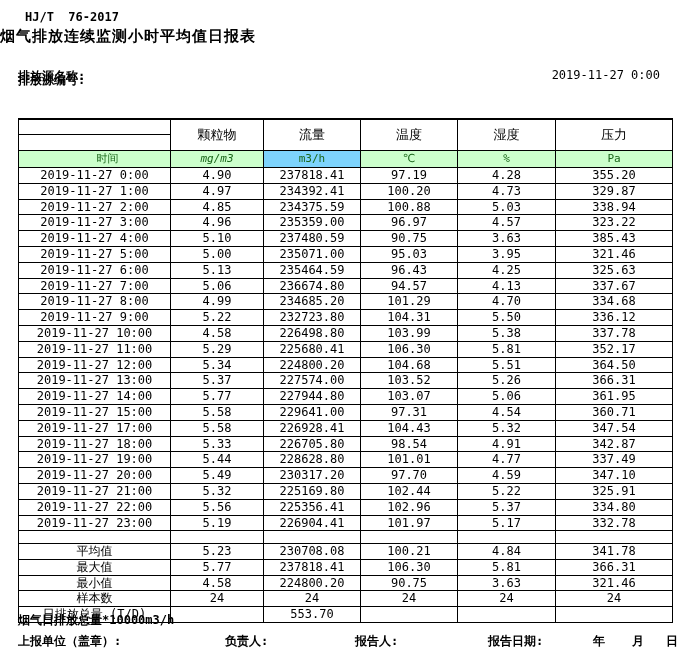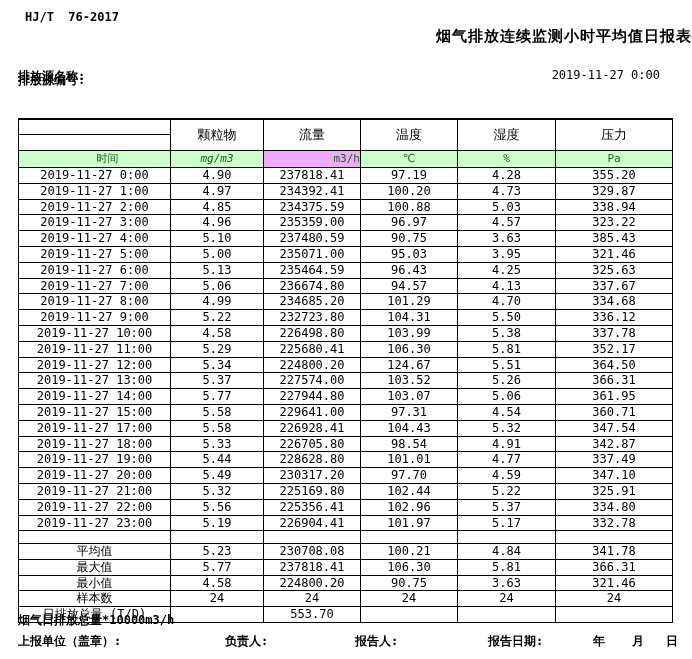--- a/index.html
+++ b/index.html
@@ -9,21 +9,21 @@
     font-size:12px; color:#000;
   }
   .page { position:relative; width:692px; height:659px; background:#fff; overflow:hidden; }
 
   .std {
     position:absolute; left:25px; top:10px;
     font-weight:bold; font-size:12px; white-space:pre;
   }
   .title {
     position:absolute; left:0; top:27px; width:692px;
-    text-align:right; font-weight:bold; font-size:15px; letter-spacing:1px;
+    text-align:left; font-weight:bold; font-size:15px; letter-spacing:1px;
   }
   .src-name { position:absolute; left:18px; top:68px; font-weight:bold; }
   .src-id   { position:absolute; left:18px; top:72px; font-weight:bold; }
   .dt       { position:absolute; right:32px; top:68px; font-size:12px; }
 
   table.report {
     position:absolute; left:18px; top:118px; width:580px;
     border-collapse:collapse; table-layout:fixed;
     border:1px solid #000; border-top:2px solid #000;
   }
@@ -85,21 +85,21 @@
         </th>
         <th>颗粒物</th>
         <th>流量</th>
         <th>温度</th>
         <th>湿度</th>
         <th>压力</th>
       </tr>
       <tr class="unit-row">
         <th style="background: rgb(204, 255, 204); color: rgb(26, 102, 26); padding-left: 26px;">时间</th>
         <th style="background: rgb(204, 255, 204); color: rgb(26, 102, 26); font-style: italic;">mg/m3</th>
-        <th style="background: #f0abfc; color: rgb(26, 102, 26); text-align: right;">m3/h</th>
+        <th style="background: #7dd3fc; color: rgb(26, 102, 26);">m3/h</th>
         <th style="background: rgb(204, 255, 204); color: rgb(26, 102, 26);">℃</th>
         <th style="background: rgb(204, 255, 204); color: rgb(26, 102, 26);">%</th>
         <th style="background: rgb(204, 255, 204); color: rgb(26, 102, 26);">Pa</th>
       </tr>
     </thead>
     <tbody>
         <tr class="data-row">
           <td>2019-11-27 0:00</td>
           <td>4.90</td>
           <td>237818.41</td>
@@ -192,21 +192,21 @@
           <td>5.29</td>
           <td>225680.41</td>
           <td>106.30</td>
           <td>5.81</td>
           <td>352.17</td>
         </tr>
         <tr class="data-row">
           <td>2019-11-27 12:00</td>
           <td>5.34</td>
           <td>224800.20</td>
-          <td>124.67</td>
+          <td>104.68</td>
           <td>5.51</td>
           <td>364.50</td>
         </tr>
         <tr class="data-row">
           <td>2019-11-27 13:00</td>
           <td>5.37</td>
           <td>227574.00</td>
           <td>103.52</td>
           <td>5.26</td>
           <td>366.31</td>

